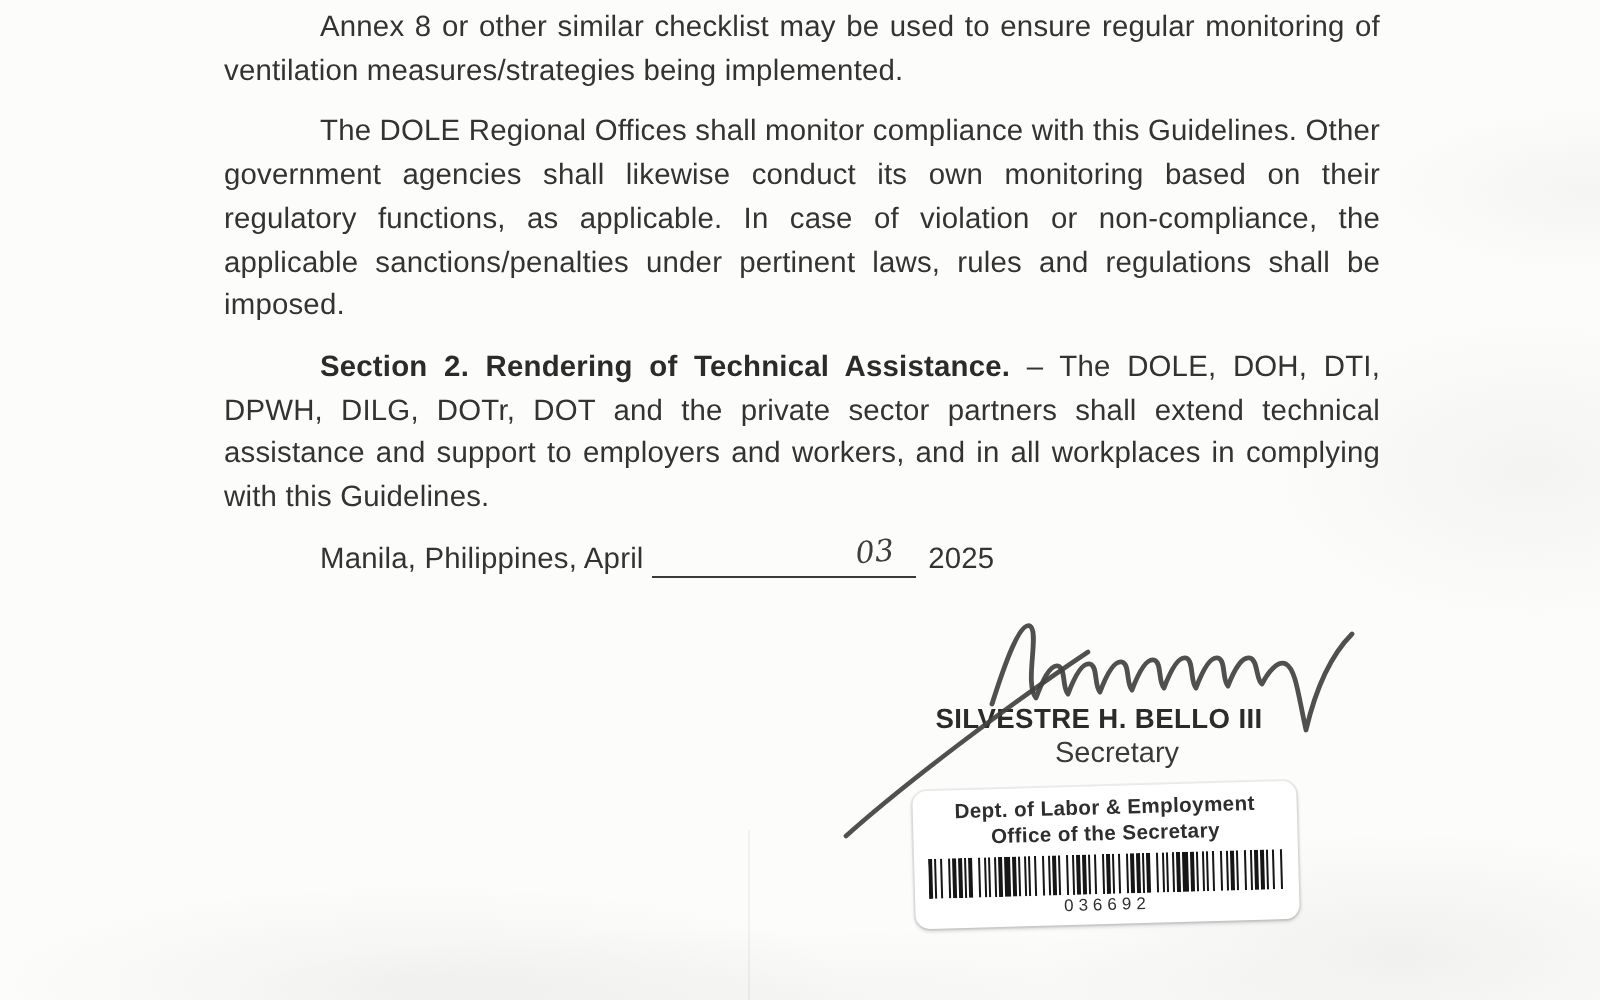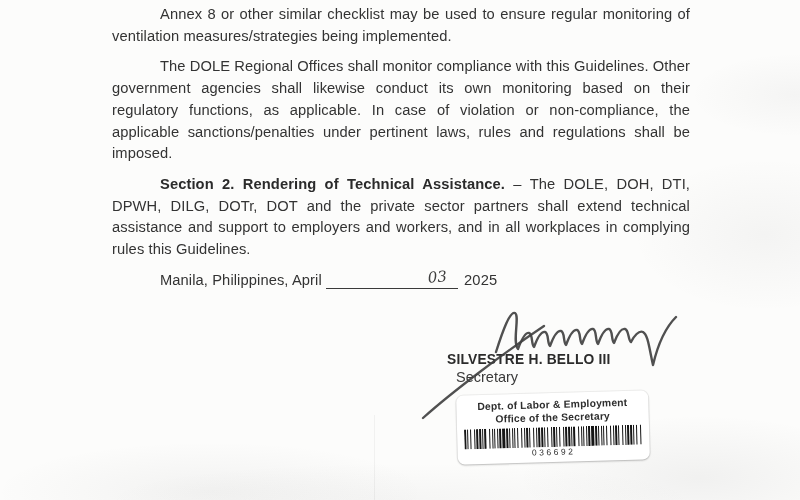--- a/index.html
+++ b/index.html
@@ -41,26 +41,26 @@
   }
   .day-slot{
     display:inline-block;
     border-bottom:1.6px solid #3a3a3a;
     padding:0 9px 0 4px;
     margin:0 6px 0 4px;
     line-height:15px;
   }
   .sig-name{
     position:absolute;left:447px;top:352px;width:205px;
-    font-weight:bold;font-size:13.8px;color:#2b2b2b;
+    text-align:center;font-weight:bold;font-size:13.8px;color:#2b2b2b;
     letter-spacing:0.2px;white-space:nowrap;
   }
   .sig-title{
     position:absolute;left:456px;top:369px;width:205px;
-    font-size:14.5px;color:#3a3a3a;
+    text-align:center;font-size:14.5px;color:#3a3a3a;
   }
   .sig-svg{position:absolute;left:410px;top:298px;width:285px;height:127px;}
   .stamp{
     position:absolute;left:457px;top:393px;width:192px;height:69px;
     background:#ffffff;
     border-radius:7px;
     transform:rotate(-1.6deg);
     box-shadow:0 1px 2px rgba(0,0,0,0.22), 0 0 0 1px rgba(0,0,0,0.05);
     text-align:center;
     padding-top:6px;box-sizing:border-box;
@@ -85,21 +85,21 @@
 <div class="page">
 
   <div class="scan-line"></div>
 
   <div class="body-col">
     <p class="para"><span class="p-lead"></span><span>Annex 8 or other similar checklist may be used to ensure regular monitoring of ventilation measures/strategies being implemented.</span></p>
 
     <p class="para"><span class="p-lead"></span><span>The DOLE Regional Offices shall monitor compliance with this Guidelines. Other government agencies shall likewise conduct its own monitoring based on their regulatory functions, as applicable. In case of violation or non-compliance, the applicable sanctions/penalties under pertinent laws, rules and regulations shall be imposed.</span></p>
 
     <p class="para"><span class="p-lead">Section 2. Rendering of Technical Assistance.</span>
-<span>– The DOLE, DOH, DTI, DPWH, DILG, DOTr, DOT and the private sector partners shall extend technical assistance and support to employers and workers, and in all workplaces in complying rules this Guidelines.</span></p>
+<span>– The DOLE, DOH, DTI, DPWH, DILG, DOTr, DOT and the private sector partners shall extend technical assistance and support to employers and workers, and in all workplaces in complying with this Guidelines.</span></p>
 
 
     <p class="para dateline"><span>Manila, Philippines,  April</span><span class="day-slot"><span class="hand-day">03</span></span><span>2025</span></p>
   </div>
 
   <div class="sig-name">SILVESTRE H. BELLO III</div>
   <div class="sig-title">Secretary</div>
 
   <svg class="sig-svg" viewBox="410 298 285 127" xmlns="http://www.w3.org/2000/svg">
     <path d="M 423 418 C 452 392 505 352 544 326" fill="none" stroke="#414141" stroke-width="2.3" stroke-linecap="round" opacity="0.92"></path>

